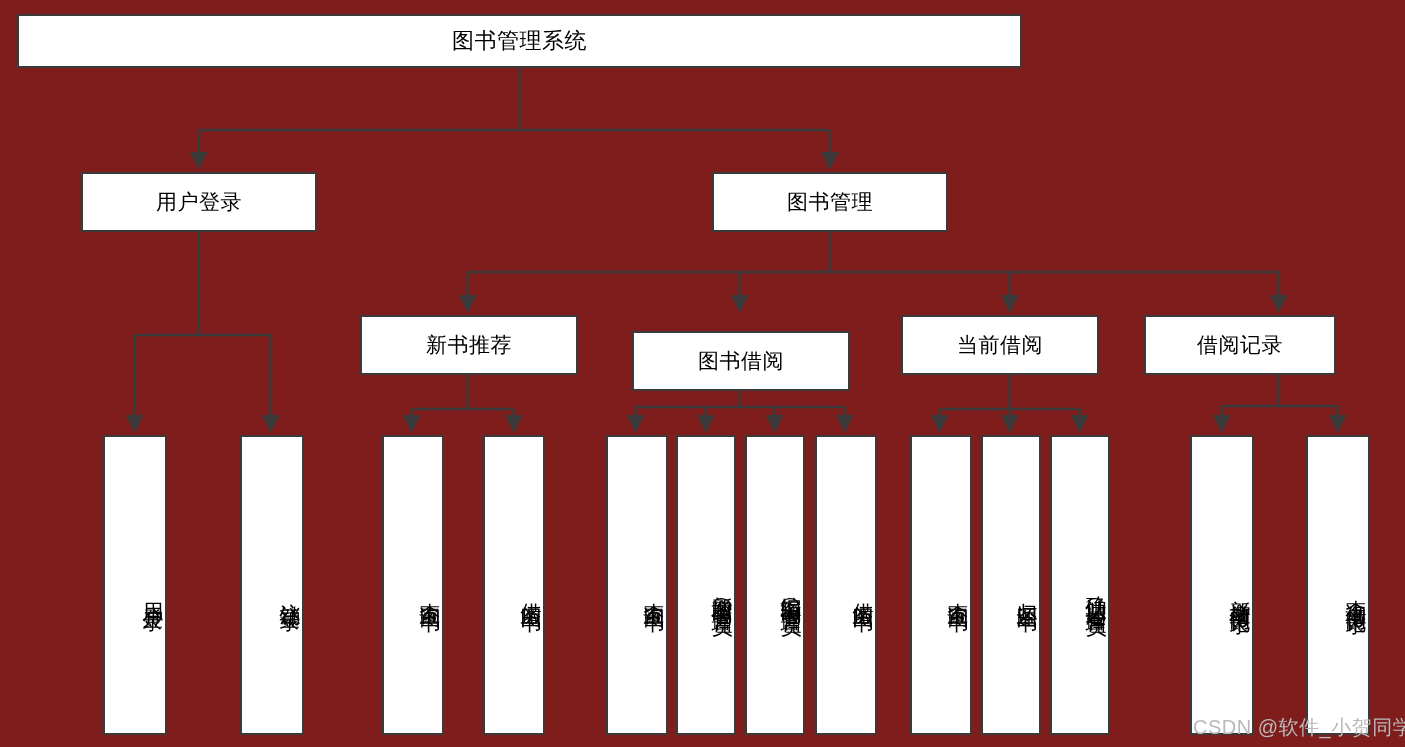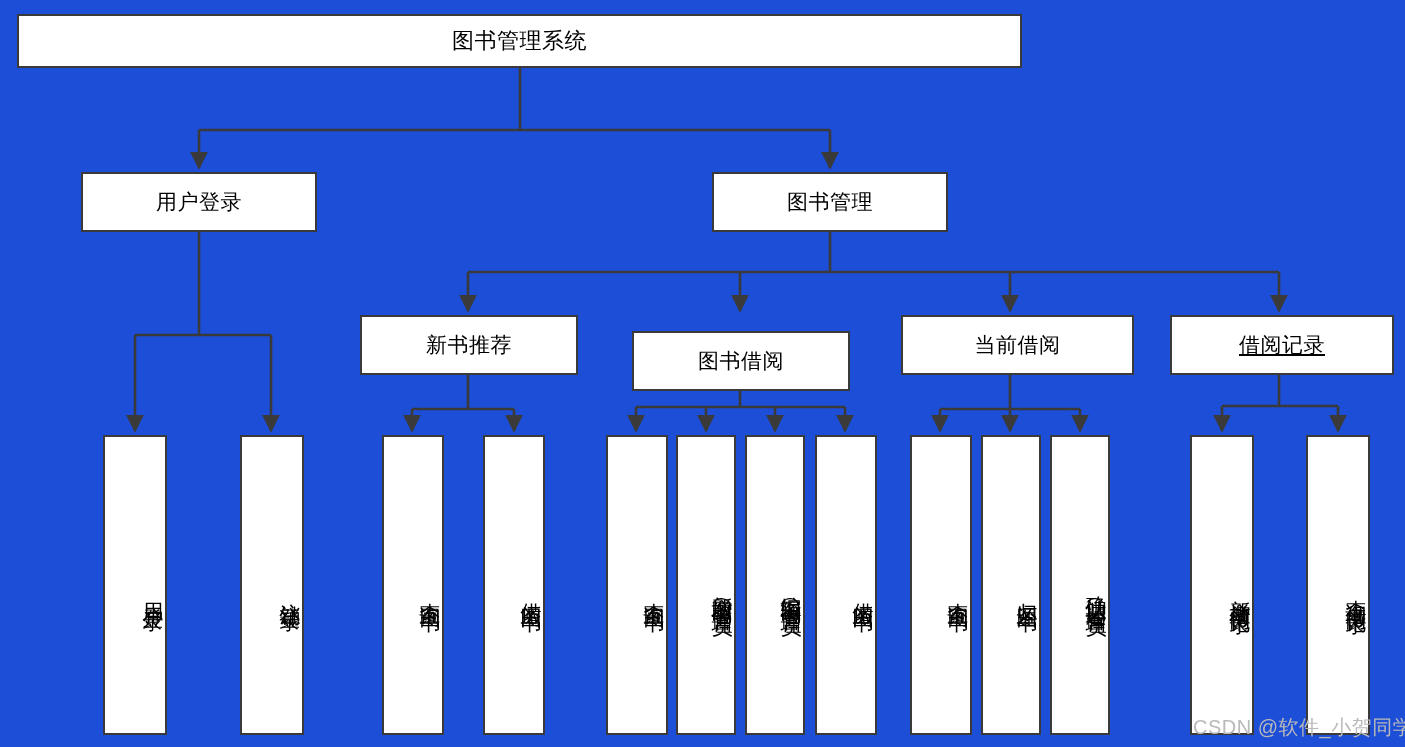--- a/index.html
+++ b/index.html
@@ -8,21 +8,21 @@
     padding: 0;
     background: #ffffff;
   }
   body {
     font-family: "Liberation Sans", "DejaVu Sans", sans-serif;
   }
   #diagram-root {
     position: relative;
     width: 1405px;
     height: 747px;
-    background: #1d4ed8;
+    background: #7f1d1d;
     overflow: hidden;
   }
   #wires {
     position: absolute;
     left: 0;
     top: 0;
     width: 1405px;
     height: 747px;
     pointer-events: none;
   }
@@ -123,22 +123,22 @@
     </g>
   </svg>
 
   <div class="node node-h node-root" style="left:17px; top:14px; width:1005px; height:54px;">图书管理系统</div>
 
   <div class="node node-h" style="left:81px; top:172px; width:236px; height:60px;">用户登录</div>
   <div class="node node-h" style="left:360px; top:315px; width:218px; height:60px;">新书推荐</div>
 
   <div class="node node-h" style="left:712px; top:172px; width:236px; height:60px;">图书管理</div>
   <div class="node node-h" style="left:632px; top:315px; width:218px; height:60px;margin-top:16px;">图书借阅</div>
-  <div class="node node-h" style="left:901px; top:315px; width:233px; height:60px;">当前借阅</div>
-  <div class="node node-h" style="left:1170px; top:315px; width:224px; height:60px;text-decoration:underline;">借阅记录</div>
+  <div class="node node-h" style="left:901px; top:315px; width:198px; height:60px;">当前借阅</div>
+  <div class="node node-h" style="left:1144px; top:315px; width:192px; height:60px;">借阅记录</div>
 
   <div class="node node-v" style="left:103px; top:435px; width:64px; height:300px;">
     <span class="vlabel">用户登录</span>
   </div>
   <div class="node node-v" style="left:240px; top:435px; width:64px; height:300px;">
     <span class="vlabel">注销登录</span>
   </div>
 
   <div class="node node-v" style="left:382px; top:435px; width:62px; height:300px;">
     <span class="vlabel">查询图书</span>

